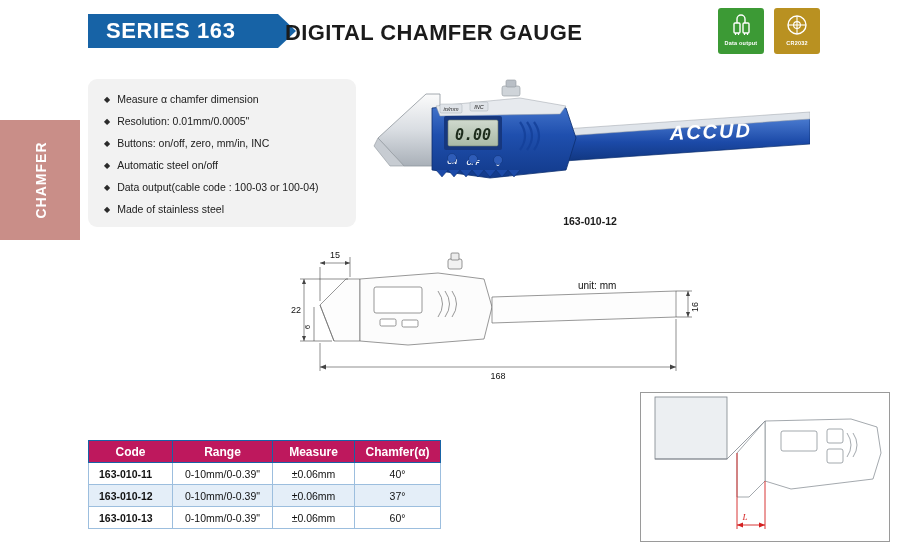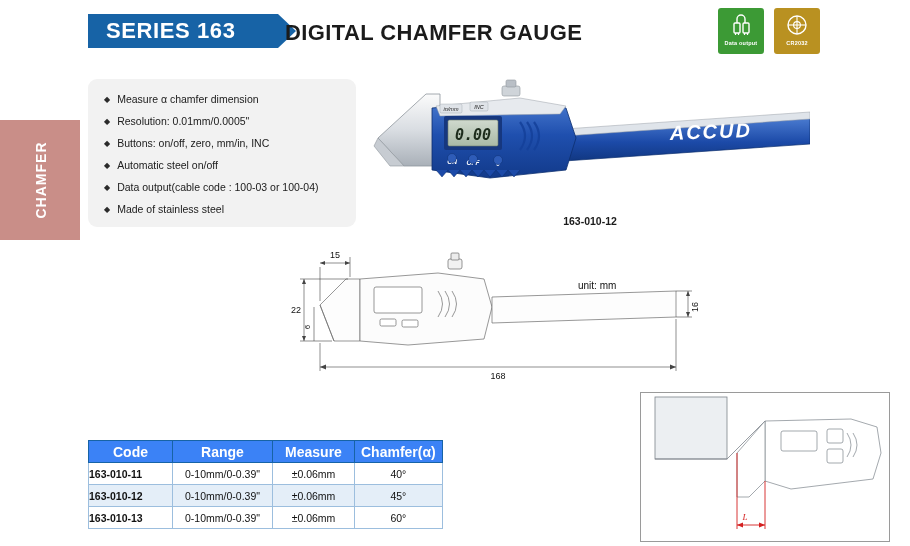--- a/index.html
+++ b/index.html
@@ -76,29 +76,29 @@
     text-align:center; font-size:10.5px; font-weight:bold; color:#1b1b1b;
   }
   
   .tech-drawing { position:absolute; left:270px; top:245px; width:420px; height:140px;margin-left:18px; }
   
   .spec-table {
     position:absolute; left:88px; top:440px;
     border-collapse:collapse; font-size:10.5px;
   }
   .spec-table th {
-    background:#3b82f6; color:#ffffff; font-weight:bold;
+    background:#be185d; color:#ffffff; font-weight:bold;
     border:1px solid #1763a6; height:22px; padding:0 6px;
-    font-size:14px;
+    font-size:12px;
   }
   .spec-table td {
     border:1px solid #9cbede; height:22px; padding:0 8px; color:#111;
     text-align:center;
   }
-  .spec-table td.code { font-weight:bold; text-align:left; padding-left:0; }
+  .spec-table td.code { font-weight:bold; text-align:left; padding-left:10px; }
   .spec-table tr.alt td { background:#e4eef8; }
   .spec-table tr.plain td { background:#ffffff; }
   
   .br-diagram {
     position:absolute; left:640px; top:392px; width:250px; height:150px;
     background:#ffffff; border:1px solid #9a9a9a;
   }
   .unit-label { position:absolute; left:578px; top:280px; font-size:10px; color:#111;text-align:center; }
 </style>
 </head>
@@ -311,21 +311,21 @@
     <tr class="plain">
       <td class="code">163-010-11</td>
       <td>0-10mm/0-0.39"</td>
       <td>±0.06mm</td>
       <td>40°</td>
     </tr>
     <tr class="alt">
       <td class="code">163-010-12</td>
       <td>0-10mm/0-0.39"</td>
       <td>±0.06mm</td>
-      <td>45°</td>
+      <td>37°</td>
     </tr>
     <tr class="plain">
       <td class="code">163-010-13</td>
       <td>0-10mm/0-0.39"</td>
       <td>±0.06mm</td>
       <td>60°</td>
     </tr>
   </tbody>
 </table>
 

